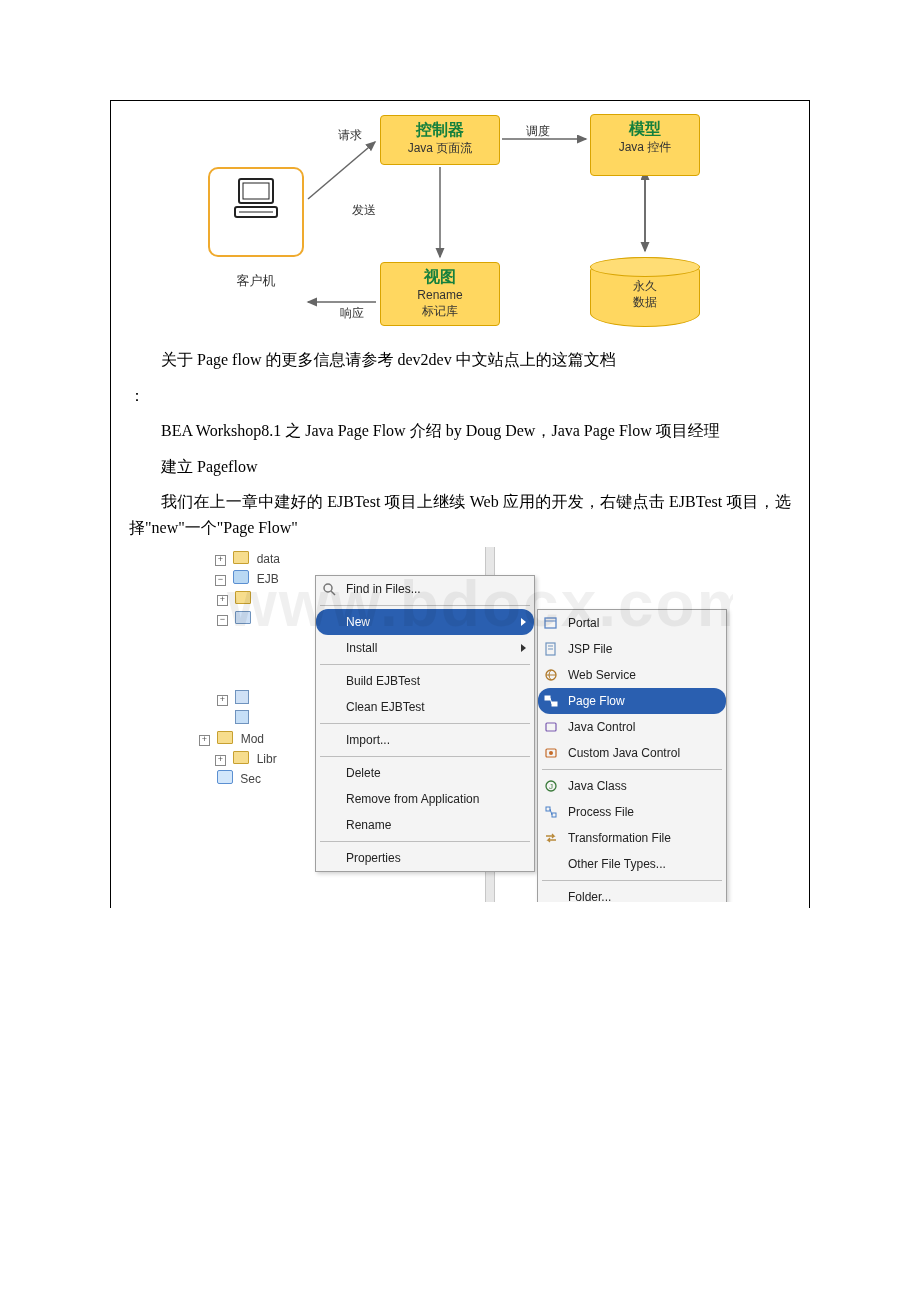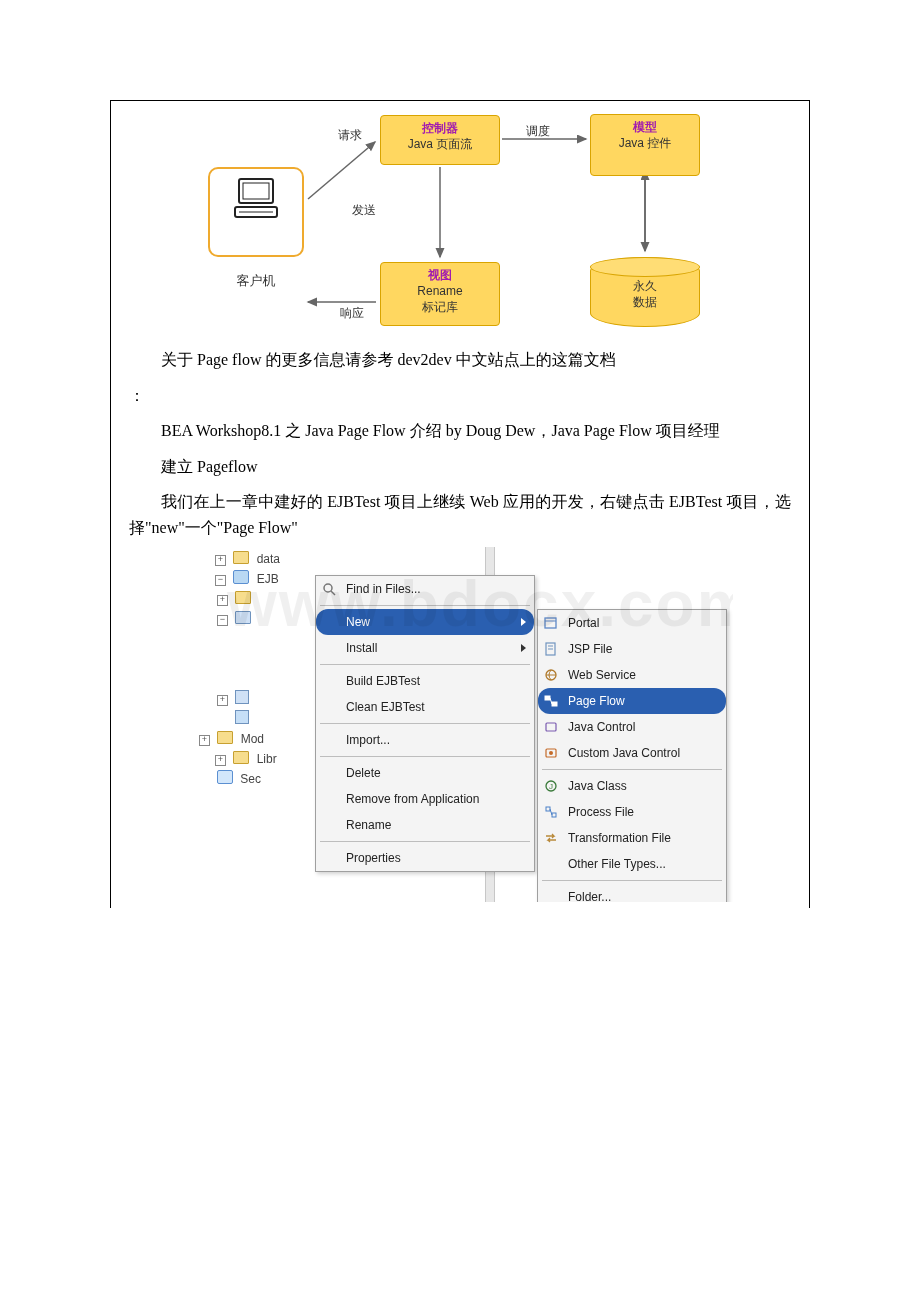--- a/index.html
+++ b/index.html
@@ -37,22 +37,22 @@
     position: absolute;
     background: #ffd760;
     border: 1px solid #d9a400;
     border-radius: 4px;
     text-align: center;
     box-sizing: border-box;
     padding: 4px 6px;
   }
   .box-yellow .hdr {
     font-weight: bold;
-    color: #a21caf;
-    font-size: 12px;
+    color: #15803d;
+    font-size: 16px;
   }
   .box-yellow .sub {
     display: block;
     font-size: 12px;
     line-height: 1.3;
     color: #333;
   }
   .controller { left: 190px; top: 8px; width: 120px; height: 50px; }
   .model      { left: 400px; top: 7px; width: 110px; height: 62px; }
   .view       { left: 190px; top: 155px; width: 120px; height: 64px; }

